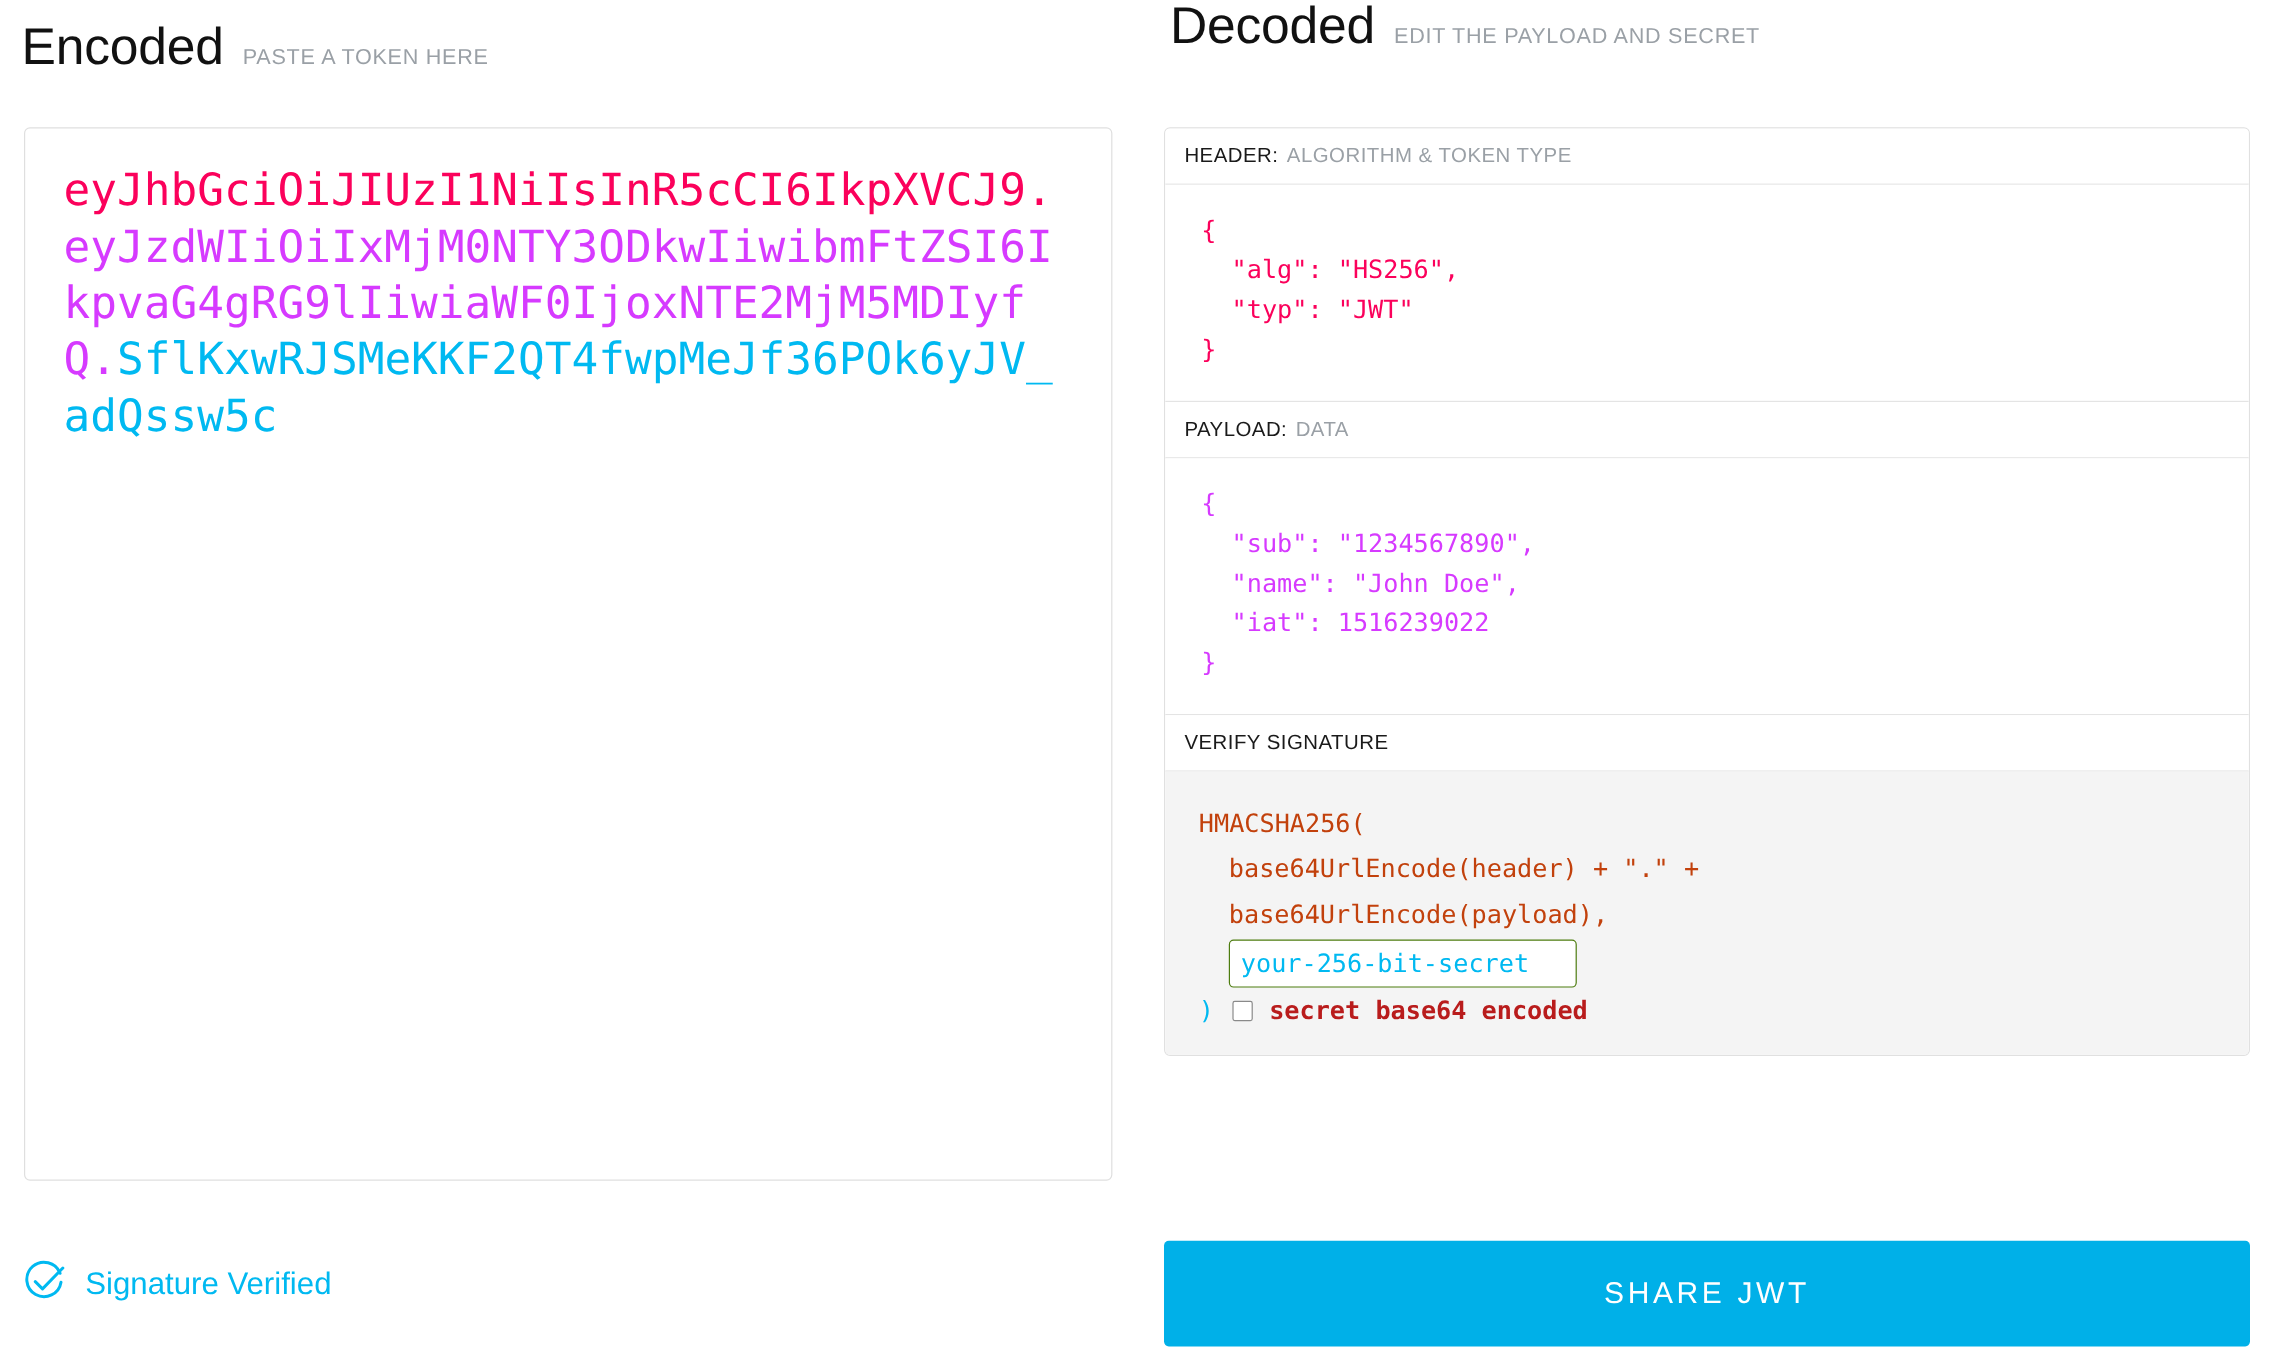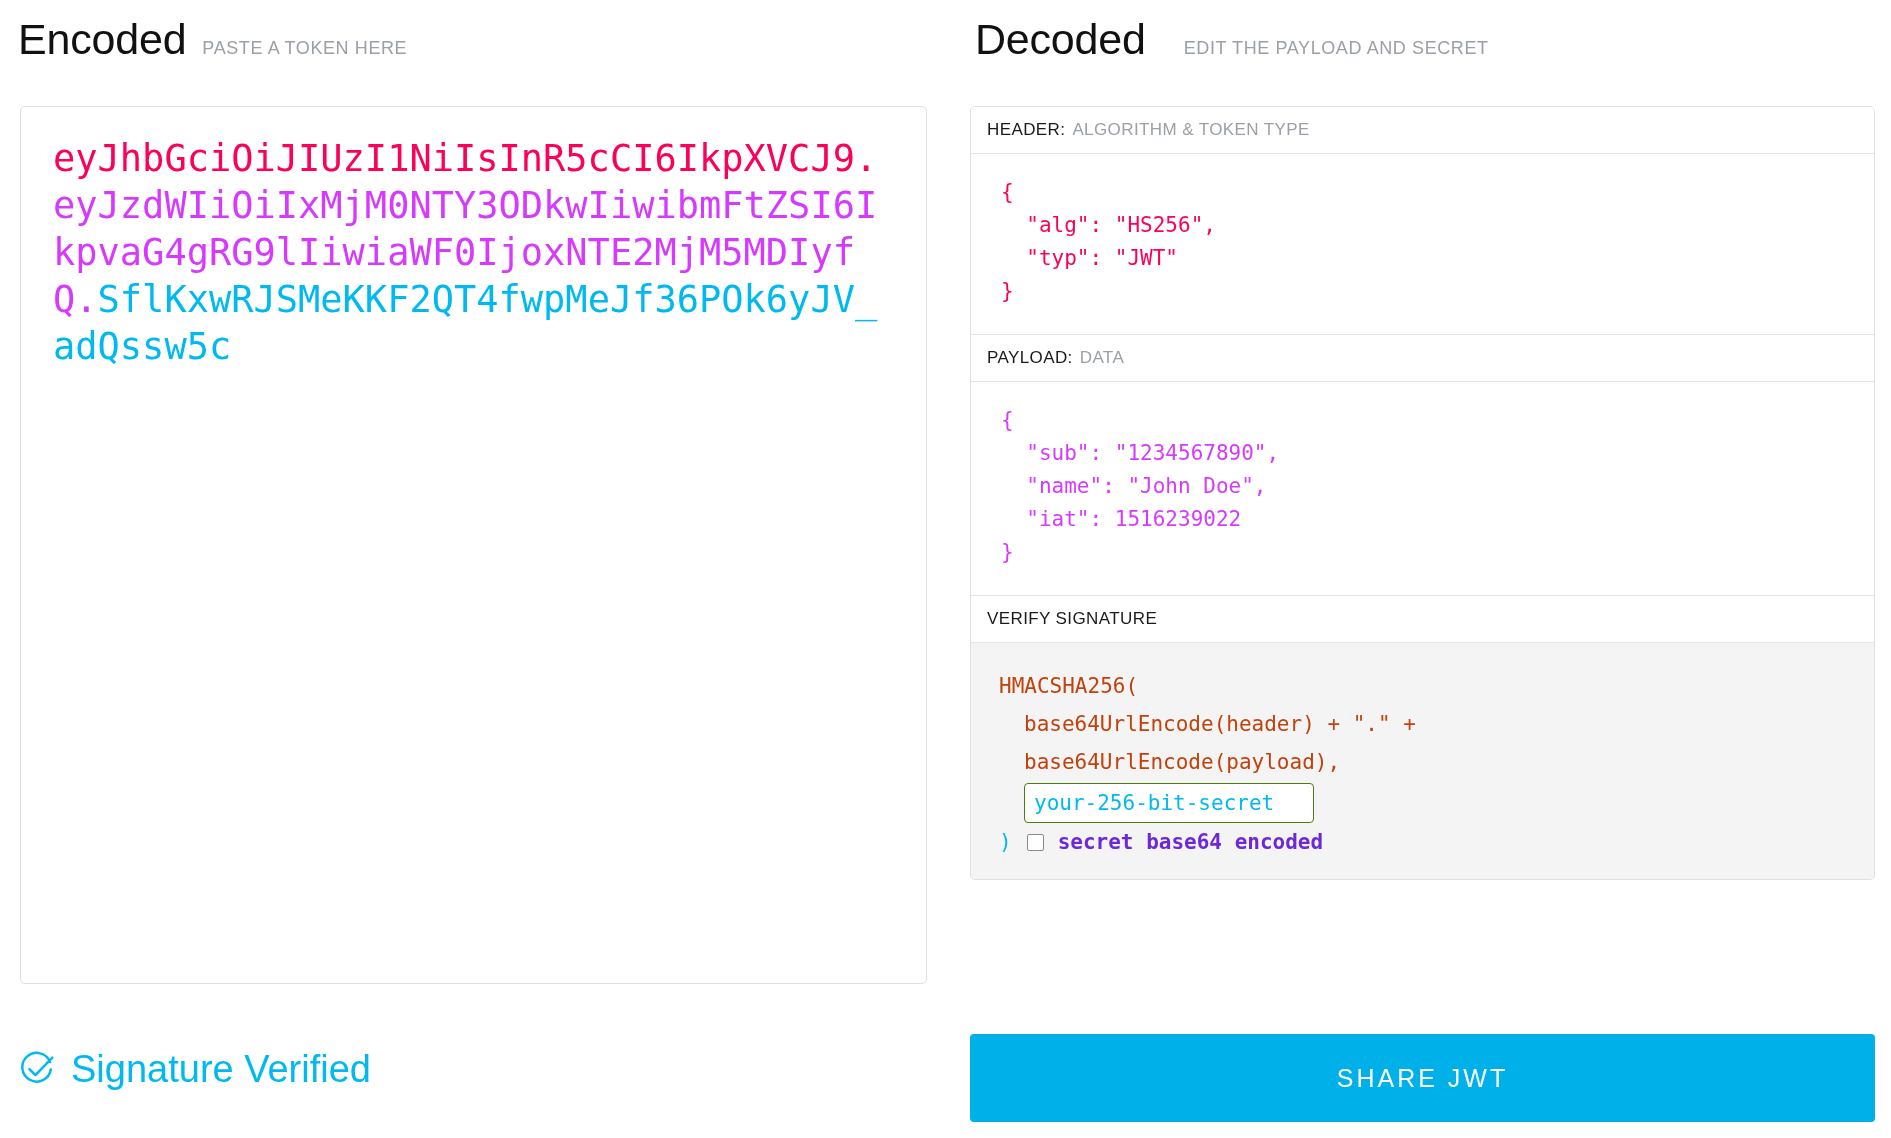--- a/index.html
+++ b/index.html
@@ -33,21 +33,21 @@
   }
   .col-header .subtitle {
     font-size: 18px;
     color: #9aa0a6;
     letter-spacing: 0.6px;
     margin-left: 16px;
     line-height: 1;
     margin-top: 20px;
   }
   #hdr-encoded { left: 18px; top: 18px; }
-  #hdr-decoded { left: 975px; top: 18px; gap: 22px; }
+  #hdr-decoded { left: 975px; top: 1px; }
 
   
   .encoded-box {
     position: absolute;
     left: 20px;
     top: 106px;
     width: 907px;
     height: 878px;
     border: 1px solid #dfdfdf;
     border-radius: 5px;
@@ -152,36 +152,36 @@
     background: #fff;
     appearance: none;
     -webkit-appearance: none;
     cursor: pointer;
     flex: 0 0 auto;
   }
   .b64-label {
     font-family: "DejaVu Sans Mono", monospace;
     font-size: 21px;
     font-weight: bold;
-    color: #6d28d9;
+    color: #b91c1c;
     margin-left: 14px;
     cursor: pointer;
   }
 
   
   .sig-status {
     position: absolute;
     left: 18px;
     top: 1050px;
     display: flex;
     align-items: center;
   }
   .sig-status .check-icon { width: 37px; height: 37px; flex: 0 0 auto; }
   .sig-status .txt {
-    font-size: 38px;
+    font-size: 26px;
     color: #00b9f1;
     margin-left: 16px;
     line-height: 1;
     white-space: nowrap;
   }
 
   .share-btn {
     position: absolute;
     left: 970px;
     top: 1034px;

